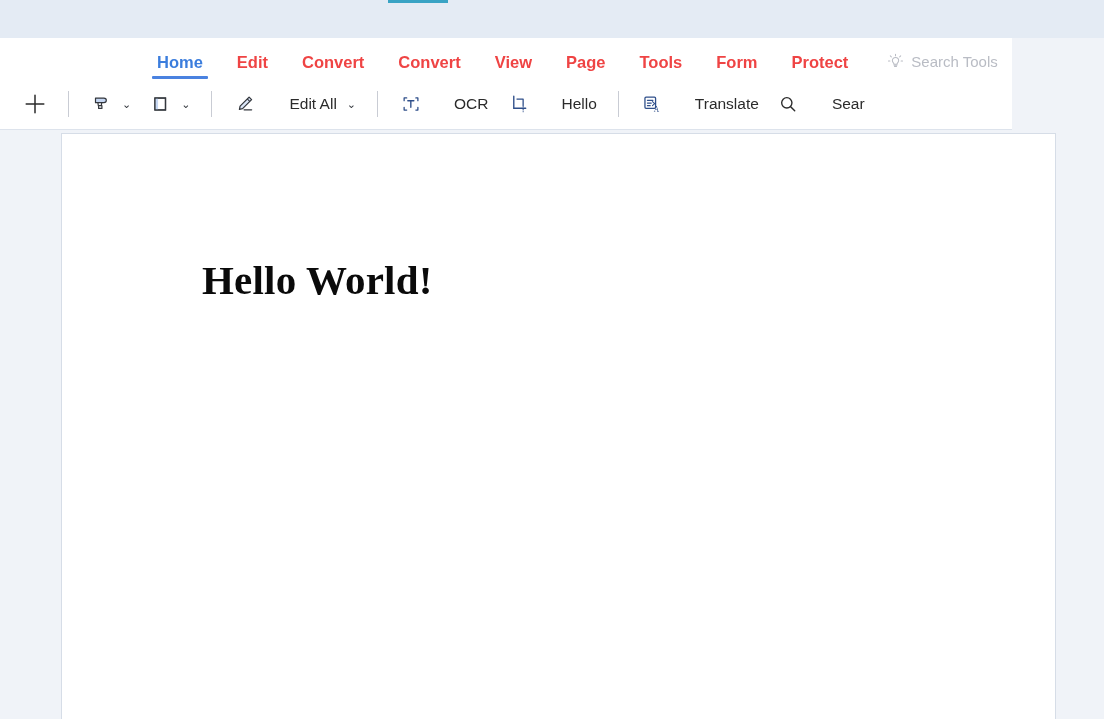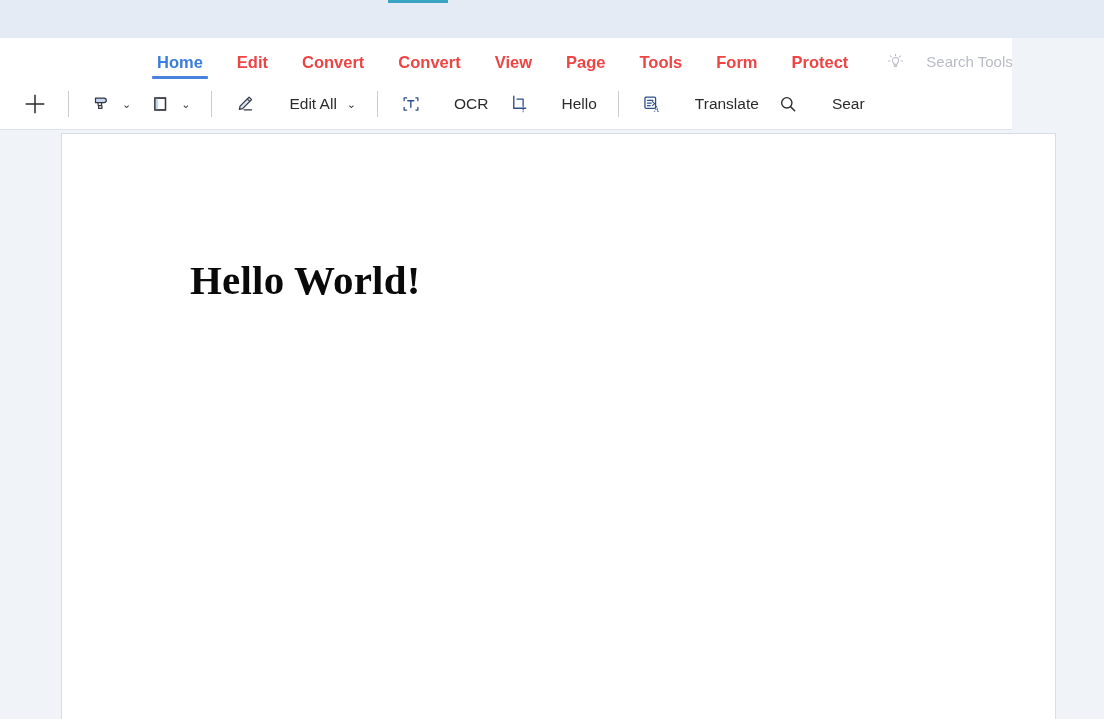--- a/index.html
+++ b/index.html
@@ -53,21 +53,21 @@
     content: "";
     position: absolute;
     left: 12px; right: 12px; bottom: 0;
     height: 3px;
     background: #4a82e0;
     border-radius: 1px;
   }
   .search-tools {
     display: flex;
     align-items: center;
-    gap: 22px;
+    gap: 7px;
     padding: 0 0 9px 22px;
     color: #b9bcc4;
     font-size: 15px;
     white-space: nowrap;
   }
 
   
   .toolbar {
     display: flex;
     align-items: center;
@@ -115,21 +115,21 @@
   }
   .page {
     position: absolute;
     left: 61px; top: 3px;
     width: 995px; height: 700px;
     background: #ffffff;
     border: 1px solid #d6dde7;
   }
   .doc-heading {
     position: absolute;
-    left: 128px; top: 122px;
+    left: 140px; top: 122px;
     font-family: "Liberation Serif", serif;
     font-size: 41px;
     font-weight: bold;
     color: #0a0a0a;
     letter-spacing: 0.2px;
     white-space: nowrap;
   }
 </style>
 </head>
 <body>

